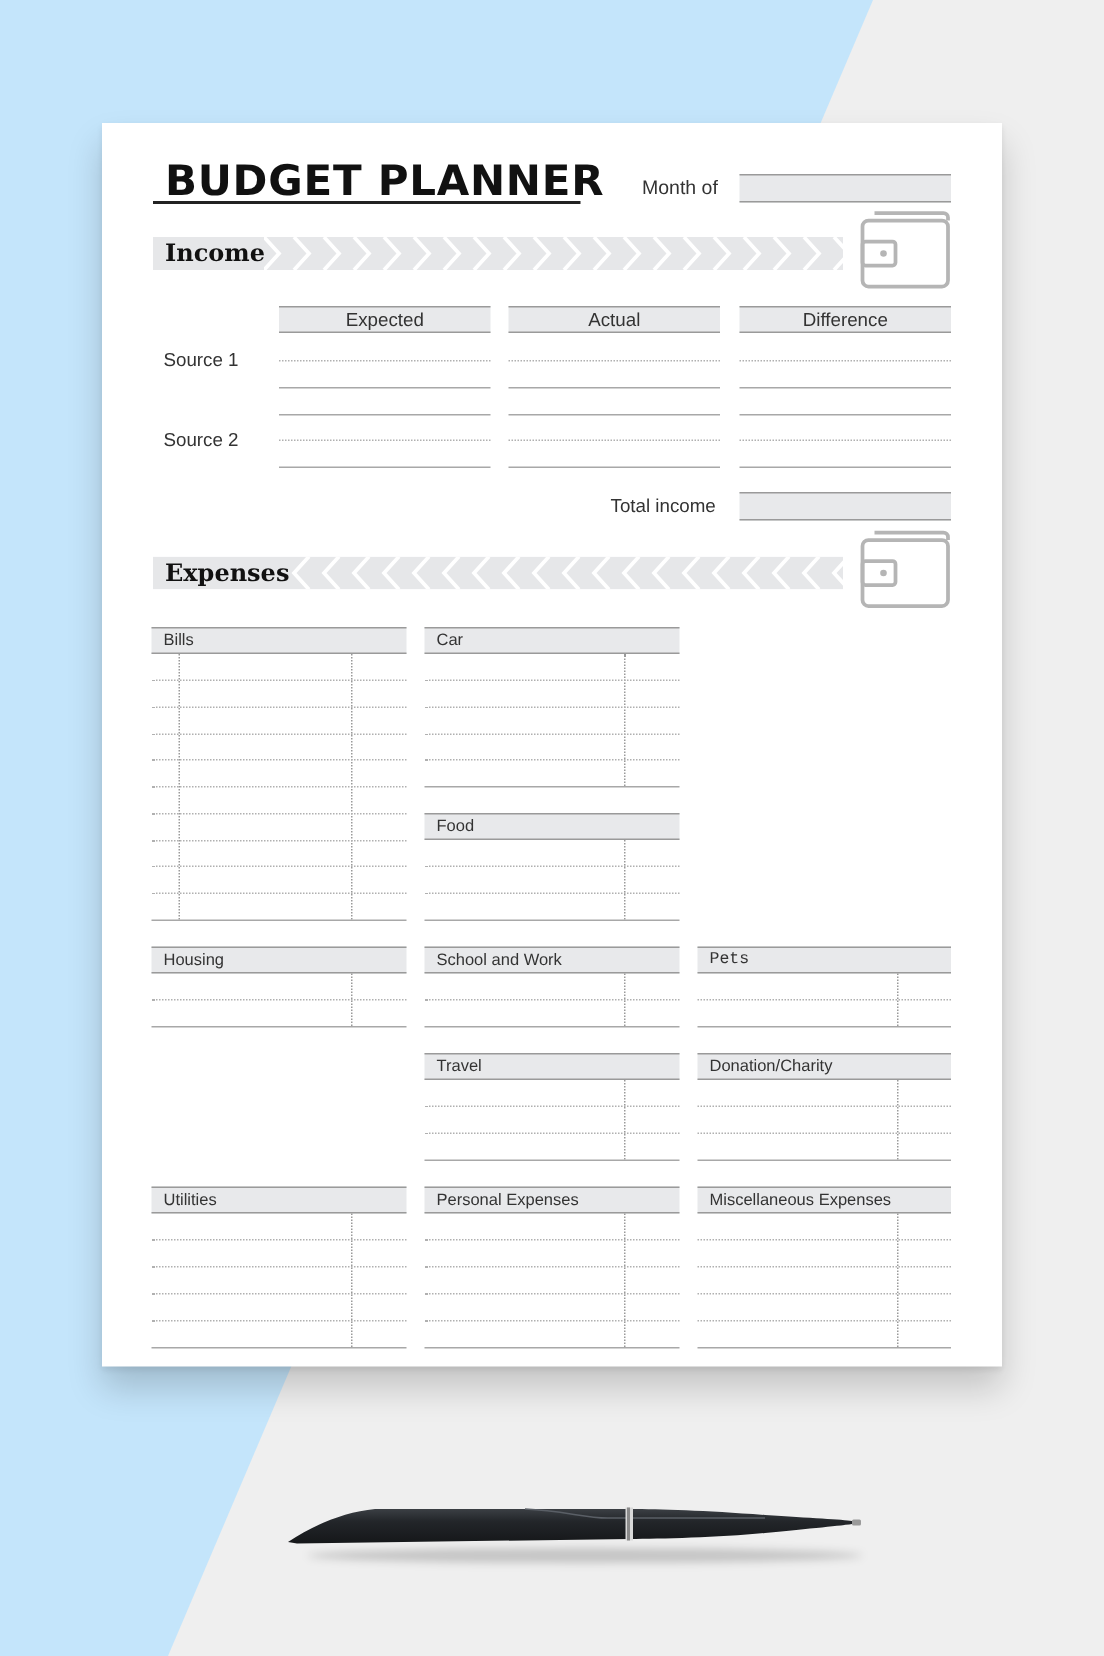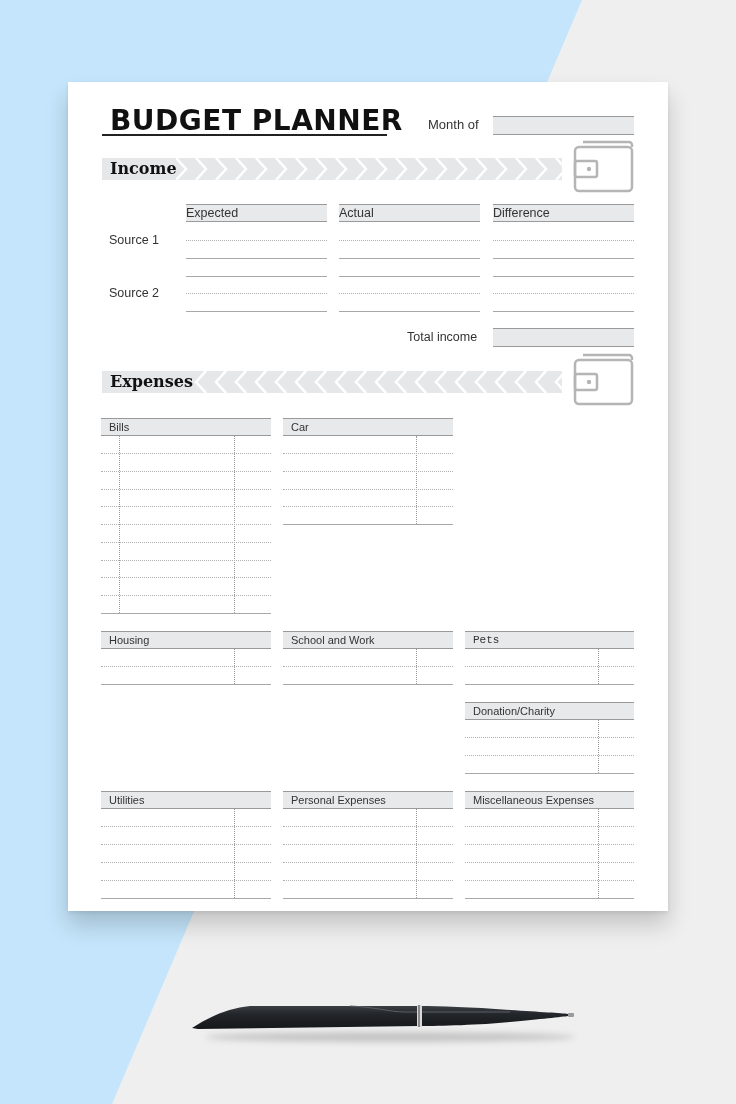--- a/index.html
+++ b/index.html
@@ -7,21 +7,21 @@
   .bg-blue{position:absolute;left:0;top:0;width:736px;height:1104px;}
   .sheet{position:absolute;left:68px;top:82px;width:600px;height:829px;background:#fff;box-shadow:0 14px 22px rgba(0,0,0,0.18),0 2px 4px rgba(0,0,0,0.08);}
   .abs{position:absolute;}
   .title{left:42px;top:22px;font-family:"DejaVu Sans",sans-serif;font-weight:bold;font-size:28px;letter-spacing:0.5px;color:#111;line-height:34px;text-align:center;}
   .title-ul{left:34px;top:52px;width:285px;height:2px;background:#222;}
   .month-label{left:360px;top:35px;font-size:13px;color:#333;}
   .month-box{left:425px;top:34px;width:141px;height:17px;background:#e8e9eb;border-top:1px solid #9a9a9a;border-bottom:1px solid #9a9a9a;}
   .band{left:34px;height:22px;width:460px;overflow:hidden;}
   .band-label{position:absolute;left:8px;top:0;font-family:"DejaVu Serif",serif;font-weight:bold;font-size:16px;color:#111;line-height:22px;}
   .wallet{width:62px;height:54px;}
-  .colhead{height:16px;background:#e8e9eb;border-top:1px solid #9a9a9a;border-bottom:1px solid #9a9a9a;font-size:12.5px;color:#333;text-align:left;line-height:16px;}
+  .colhead{height:16px;background:#e8e9eb;border-top:1px solid #9a9a9a;border-bottom:1px solid #9a9a9a;font-size:12.5px;color:#333;text-align:center;line-height:16px;}
   .dot{border-top:1px dotted #b0b0b0;height:0;}
   .solid{border-top:1px solid #a8a8a8;height:0;}
   .rowlabel{font-size:12.5px;color:#333;}
   .box{position:absolute;}
   .box .hdr{height:16px;background:#e8e9eb;border-top:1px solid #9a9a9a;border-bottom:1px solid #9a9a9a;font-size:11px;color:#333;line-height:16px;padding-left:8px;}
   .box .body{position:relative;}
   .box .rl{position:absolute;left:0;right:0;border-top:1px dotted #b0b0b0;}
   .box .bl{position:absolute;left:0;right:0;border-top:1px solid #a8a8a8;}
   .box .vl{position:absolute;top:0;border-left:1px dotted #9a9a9a;}
   .pen{position:absolute;left:190px;top:1000px;}
@@ -166,20 +166,29 @@
     <div class="body" style="height:88px;">
       <div class="vl" style="left:133px;height:88px;"></div>
       <div class="rl" style="top:17px;"></div>
         <div class="rl" style="top:35px;"></div>
         <div class="rl" style="top:53px;"></div>
         <div class="rl" style="top:70px;"></div>
       <div class="bl" style="top:88px;"></div>
     </div>
   </div>
 
+  <div class="box" style="left:215px;top:460px;width:170px;">
+    <div class="hdr">Food</div>
+    <div class="body" style="height:53px;">
+      <div class="vl" style="left:133px;height:53px;"></div>
+      <div class="rl" style="top:17px;"></div>
+        <div class="rl" style="top:35px;"></div>
+      <div class="bl" style="top:53px;"></div>
+    </div>
+  </div>
 
 
   <div class="box" style="left:33px;top:549px;width:170px;">
     <div class="hdr">Housing</div>
     <div class="body" style="height:35px;">
       <div class="vl" style="left:133px;height:35px;"></div>
       <div class="rl" style="top:17px;"></div>
         <div class="bl" style="top:35px;"></div>
     </div>
   </div>
@@ -196,20 +205,29 @@
   <div class="box" style="left:397px;top:549px;width:169px;font-family:Liberation Mono, monospace;">
     <div class="hdr">Pets</div>
     <div class="body" style="height:35px;">
       <div class="vl" style="left:133px;height:35px;"></div>
       <div class="rl" style="top:17px;"></div>
         <div class="bl" style="top:35px;"></div>
     </div>
   </div>
 
 
+  <div class="box" style="left:215px;top:620px;width:170px;">
+    <div class="hdr">Travel</div>
+    <div class="body" style="height:53px;">
+      <div class="vl" style="left:133px;height:53px;"></div>
+      <div class="rl" style="top:17px;"></div>
+        <div class="rl" style="top:35px;"></div>
+        <div class="bl" style="top:53px;"></div>
+    </div>
+  </div>
 
   <div class="box" style="left:397px;top:620px;width:169px;">
     <div class="hdr">Donation/Charity</div>
     <div class="body" style="height:53px;">
       <div class="vl" style="left:133px;height:53px;"></div>
       <div class="rl" style="top:17px;"></div>
         <div class="rl" style="top:35px;"></div>
         <div class="bl" style="top:53px;"></div>
     </div>
   </div>

